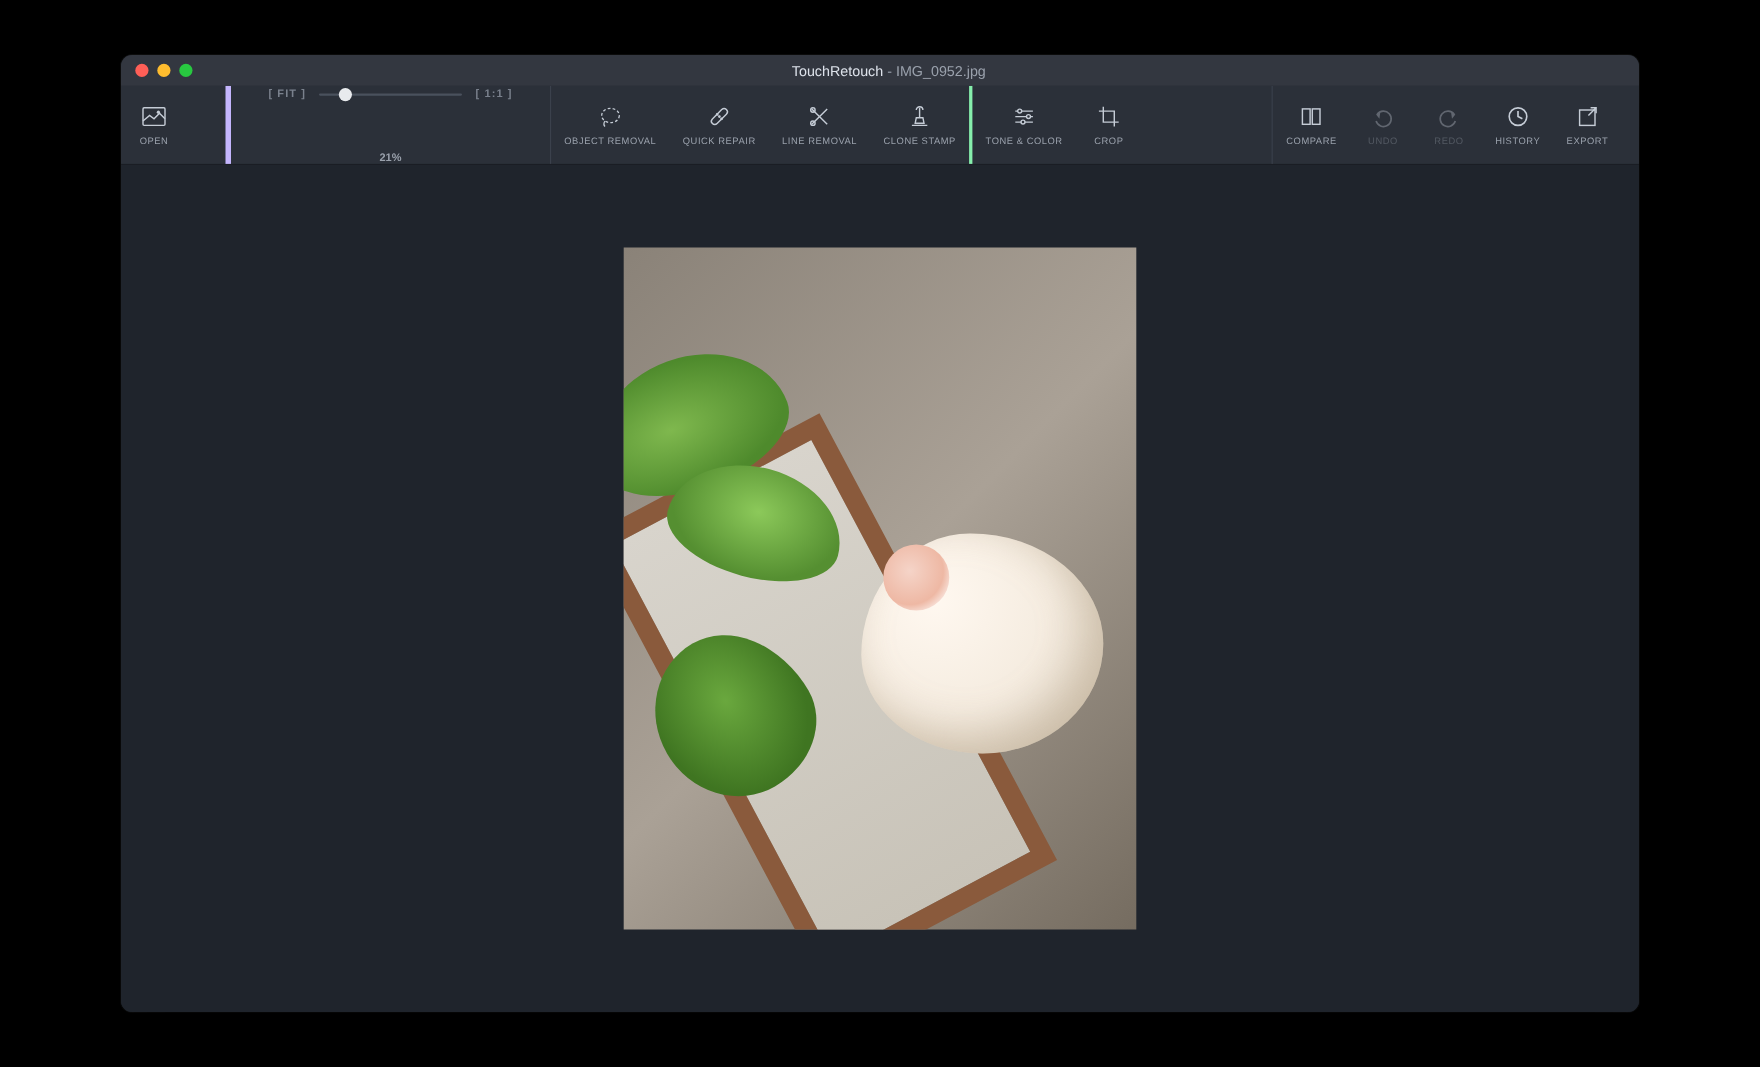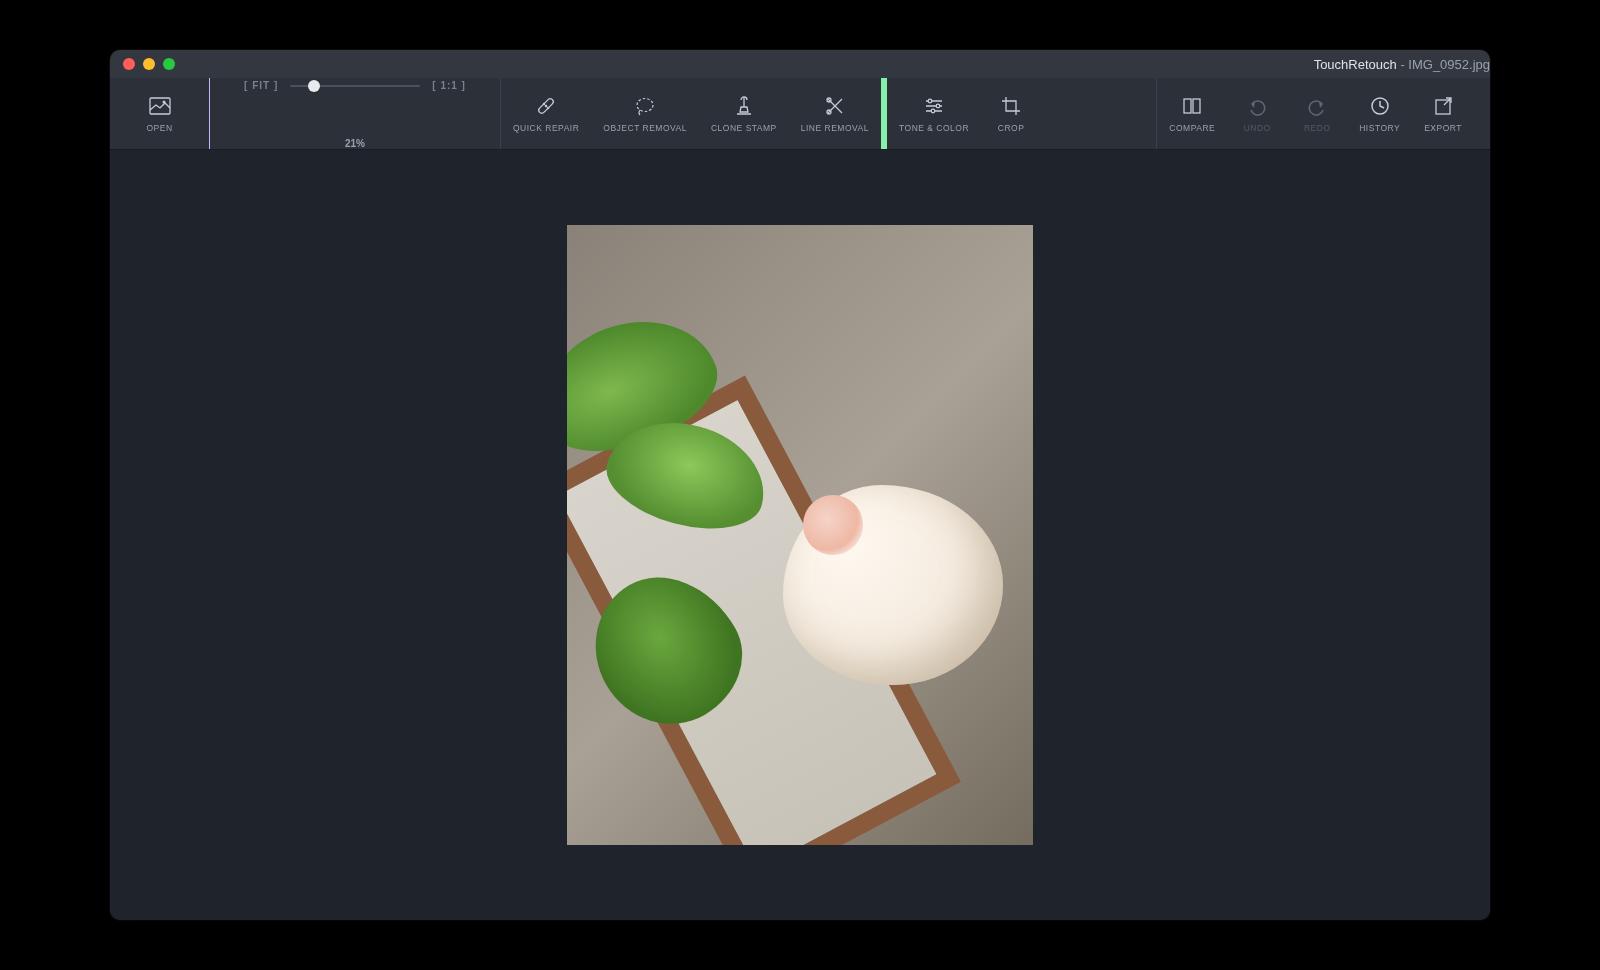--- a/index.html
+++ b/index.html
@@ -44,21 +44,21 @@
       height: 12px;
       border-radius: 50%;
     }
     .tl-close { background: #ff5f57; }
     .tl-min { background: #febc2e; }
     .tl-max { background: #28c840; }
     .title {
       position: absolute;
       left: 16px;
       right: 0;
-      text-align: right;
+      text-align: center;
       font-size: 13px;
       color: #b8bec8;
       pointer-events: none;
     }
     .title .app-name { font-weight: 500; color: #dde2ea; }
     .title .file-name { color: #9aa1ac; }
     
     .toolbar {
       height: 72px;
       background: #2b3039;
@@ -67,35 +67,34 @@
       border-bottom: 1px solid #1a1d24;
     }
     
     .tool-section {
       display: flex;
       align-items: center;
       height: 100%;
     }
     .tool-section.open-section {
       width: 100px;
-      justify-content: center;
-      border-right: 1px solid #c4b5fd;
+      border-right: 5px solid #c4b5fd;
     }
     .tool-section.zoom-section {
       width: 290px;
       justify-content: space-between;
       flex-direction: column;
       gap: 2px;
       font-weight: bold;
     }
     .tool-section.retouch-section {
       border-left: 1px solid #3b414c;
     }
     .tool-section.adjust-section {
-      border-left: 6px solid #86efac;
+      border-left: 3px solid #86efac;
     }
     .tool-section.right-section {
       margin-left: auto;
       border-left: 1px solid #3b414c;
       padding-right: 16px;
     }
     
     .tool-btn {
       display: flex;
       flex-direction: column;
@@ -278,57 +277,57 @@
           <div class="zoom-slider-thumb"></div>
         </div>
         <span class="zoom-bracket">[ <span>1:1</span> ]</span>
       </div>
       <div class="zoom-value">21%</div>
     </div>
 
     <div class="tool-section retouch-section">
       <div class="tool-btn">
         <div class="tool-icon">
+          <svg width="22" height="22" viewBox="0 0 22 22" fill="none" stroke="currentColor" stroke-width="1.2" stroke-dasharray="2.5 2">
+            <ellipse cx="11" cy="10" rx="8" ry="6.5"></ellipse>
+            <path d="M6 15 Q4 18 6 20" stroke-dasharray="0"></path>
+          </svg>
+        </div>
+        <div class="tool-label">OBJECT REMOVAL</div>
+      </div>
+      <div class="tool-btn">
+        <div class="tool-icon">
           <svg width="22" height="22" viewBox="0 0 22 22" fill="none" stroke="currentColor" stroke-width="1.3">
             <rect x="2" y="8" width="18" height="6" rx="3" transform="rotate(-45 11 11)"></rect>
             <circle cx="9" cy="9" r="0.6" fill="currentColor"></circle>
             <circle cx="13" cy="13" r="0.6" fill="currentColor"></circle>
             <circle cx="11" cy="11" r="0.6" fill="currentColor"></circle>
           </svg>
         </div>
         <div class="tool-label">QUICK REPAIR</div>
       </div>
       <div class="tool-btn">
         <div class="tool-icon">
-          <svg width="22" height="22" viewBox="0 0 22 22" fill="none" stroke="currentColor" stroke-width="1.2" stroke-dasharray="2.5 2">
-            <ellipse cx="11" cy="10" rx="8" ry="6.5"></ellipse>
-            <path d="M6 15 Q4 18 6 20" stroke-dasharray="0"></path>
-          </svg>
-        </div>
-        <div class="tool-label">OBJECT REMOVAL</div>
+          <svg width="22" height="22" viewBox="0 0 22 22" fill="none" stroke="currentColor" stroke-width="1.3">
+            <path d="M4 4 L18 18 M18 4 L4 18"></path>
+            <circle cx="5" cy="17" r="2"></circle>
+            <circle cx="5" cy="5" r="2"></circle>
+          </svg>
+        </div>
+        <div class="tool-label">LINE REMOVAL</div>
       </div>
       <div class="tool-btn">
         <div class="tool-icon">
           <svg width="22" height="22" viewBox="0 0 22 22" fill="none" stroke="currentColor" stroke-width="1.3">
             <path d="M11 3 L11 12 M8 12 L14 12 L15 17 L7 17 Z"></path>
             <path d="M4 19 L18 19"></path>
             <path d="M8 5 A3 3 0 0 1 14 5"></path>
           </svg>
         </div>
         <div class="tool-label">CLONE STAMP</div>
-      </div>
-      <div class="tool-btn">
-        <div class="tool-icon">
-          <svg width="22" height="22" viewBox="0 0 22 22" fill="none" stroke="currentColor" stroke-width="1.3">
-            <path d="M4 4 L18 18 M18 4 L4 18"></path>
-            <circle cx="5" cy="17" r="2"></circle>
-            <circle cx="5" cy="5" r="2"></circle>
-          </svg>
-        </div>
-        <div class="tool-label">LINE REMOVAL</div>
       </div>
     </div>
 
     <div class="tool-section adjust-section">
       <div class="tool-btn">
         <div class="tool-icon">
           <svg width="22" height="22" viewBox="0 0 22 22" fill="none" stroke="currentColor" stroke-width="1.3">
             <path d="M3 6 L19 6 M3 11 L19 11 M3 16 L19 16"></path>
             <circle cx="7" cy="6" r="1.8" fill="#2b3039"></circle>
             <circle cx="15" cy="11" r="1.8" fill="#2b3039"></circle>

